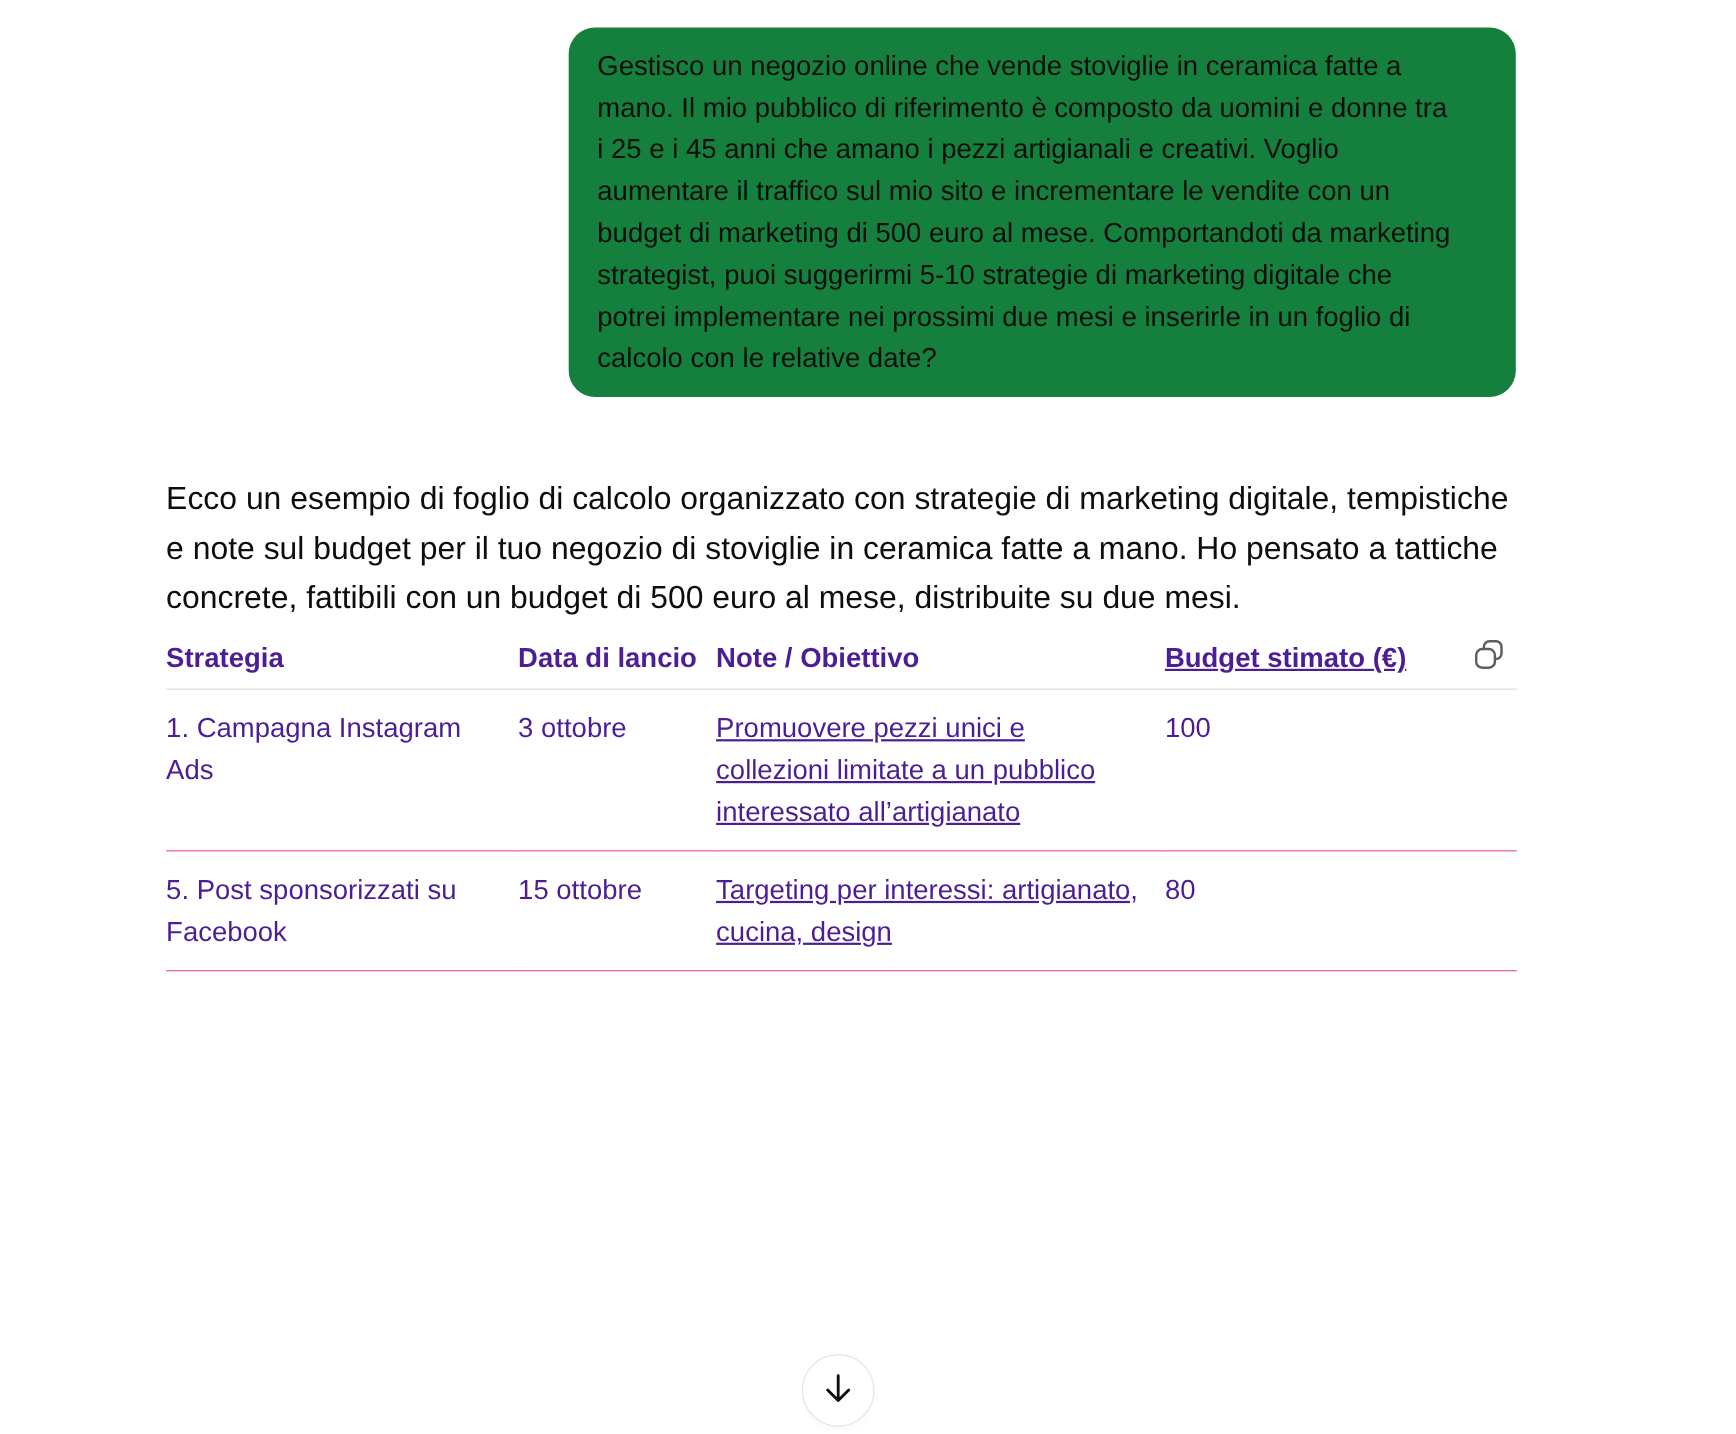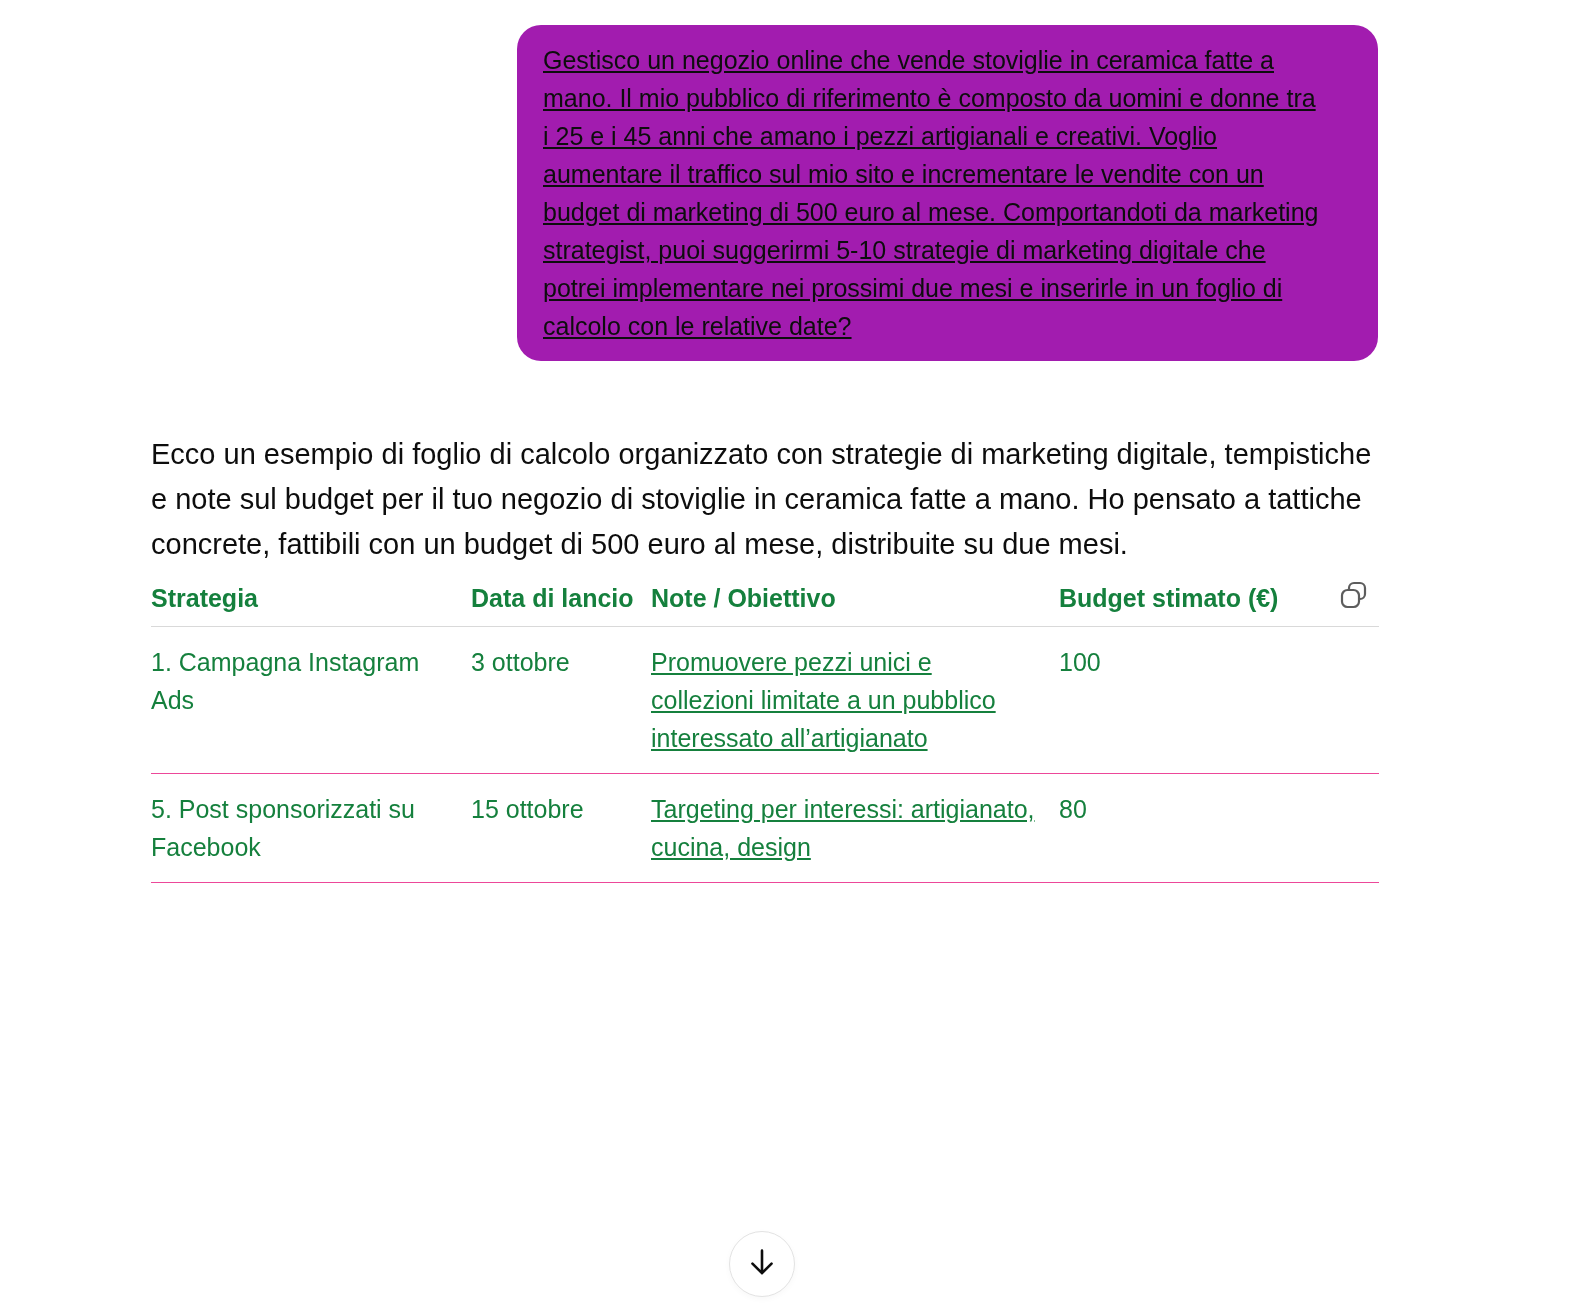--- a/index.html
+++ b/index.html
@@ -11,27 +11,26 @@
     background: #ffffff;
     overflow: hidden;
     font-family: "Liberation Sans", "DejaVu Sans", sans-serif;
     color: #0d0d0d;
   }
   .user-bubble {
     position: absolute;
     left: 517px;
     top: 25px;
     width: 861px;
-    background: #a21caf;
+    background: #15803d;
     border-radius: 24px;
     padding: 16px 57px 16px 26px;
     font-size: 25px;
     line-height: 38px;
     color: #0d0d0d;
-    text-decoration: underline;
   }
   .assistant {
     position: absolute;
     left: 151px;
     top: 432px;
     width: 1228px;
   }
   .assistant-intro {
     font-size: 29px;
     line-height: 45px;
@@ -41,36 +40,36 @@
     position: relative;
     margin-top: 12px;
     width: 1228px;
   }
   table.strategy-table {
     width: 1228px;
     border-collapse: collapse;
     table-layout: fixed;
     font-size: 25px;
     line-height: 38px;
-    color: #15803d;
+    color: #4c1d95;
   }
   col.c1 { width: 320px; }
   col.c2 { width: 180px; }
   col.c3 { width: 408px; }
   col.c4 { width: 320px; }
   .strategy-table th {
     text-align: left;
     font-weight: 700;
     vertical-align: top;
     padding: 0 12px 9px 0;
     border-bottom: 1px solid #d9d9d9;
     font-size: 25px;
     line-height: 38px;
   }
-  .strategy-table th:last-child { padding-right: 0; }
+  .strategy-table th:last-child { padding-right: 0; text-decoration: underline; }
   .strategy-table td {
     vertical-align: top;
     padding: 16px 12px 16px 0;
   }
   .strategy-table td.cell-note { padding-right: 24px; text-decoration: underline; }
   .strategy-table td.cell-date { padding-right: 10px; margin-top: 12px; }
   .strategy-table td.cell-budget { padding-right: 0; }
   .strategy-table tbody tr { border-bottom: 1px solid #ec4899; }
   .copy-btn {
     position: absolute;

